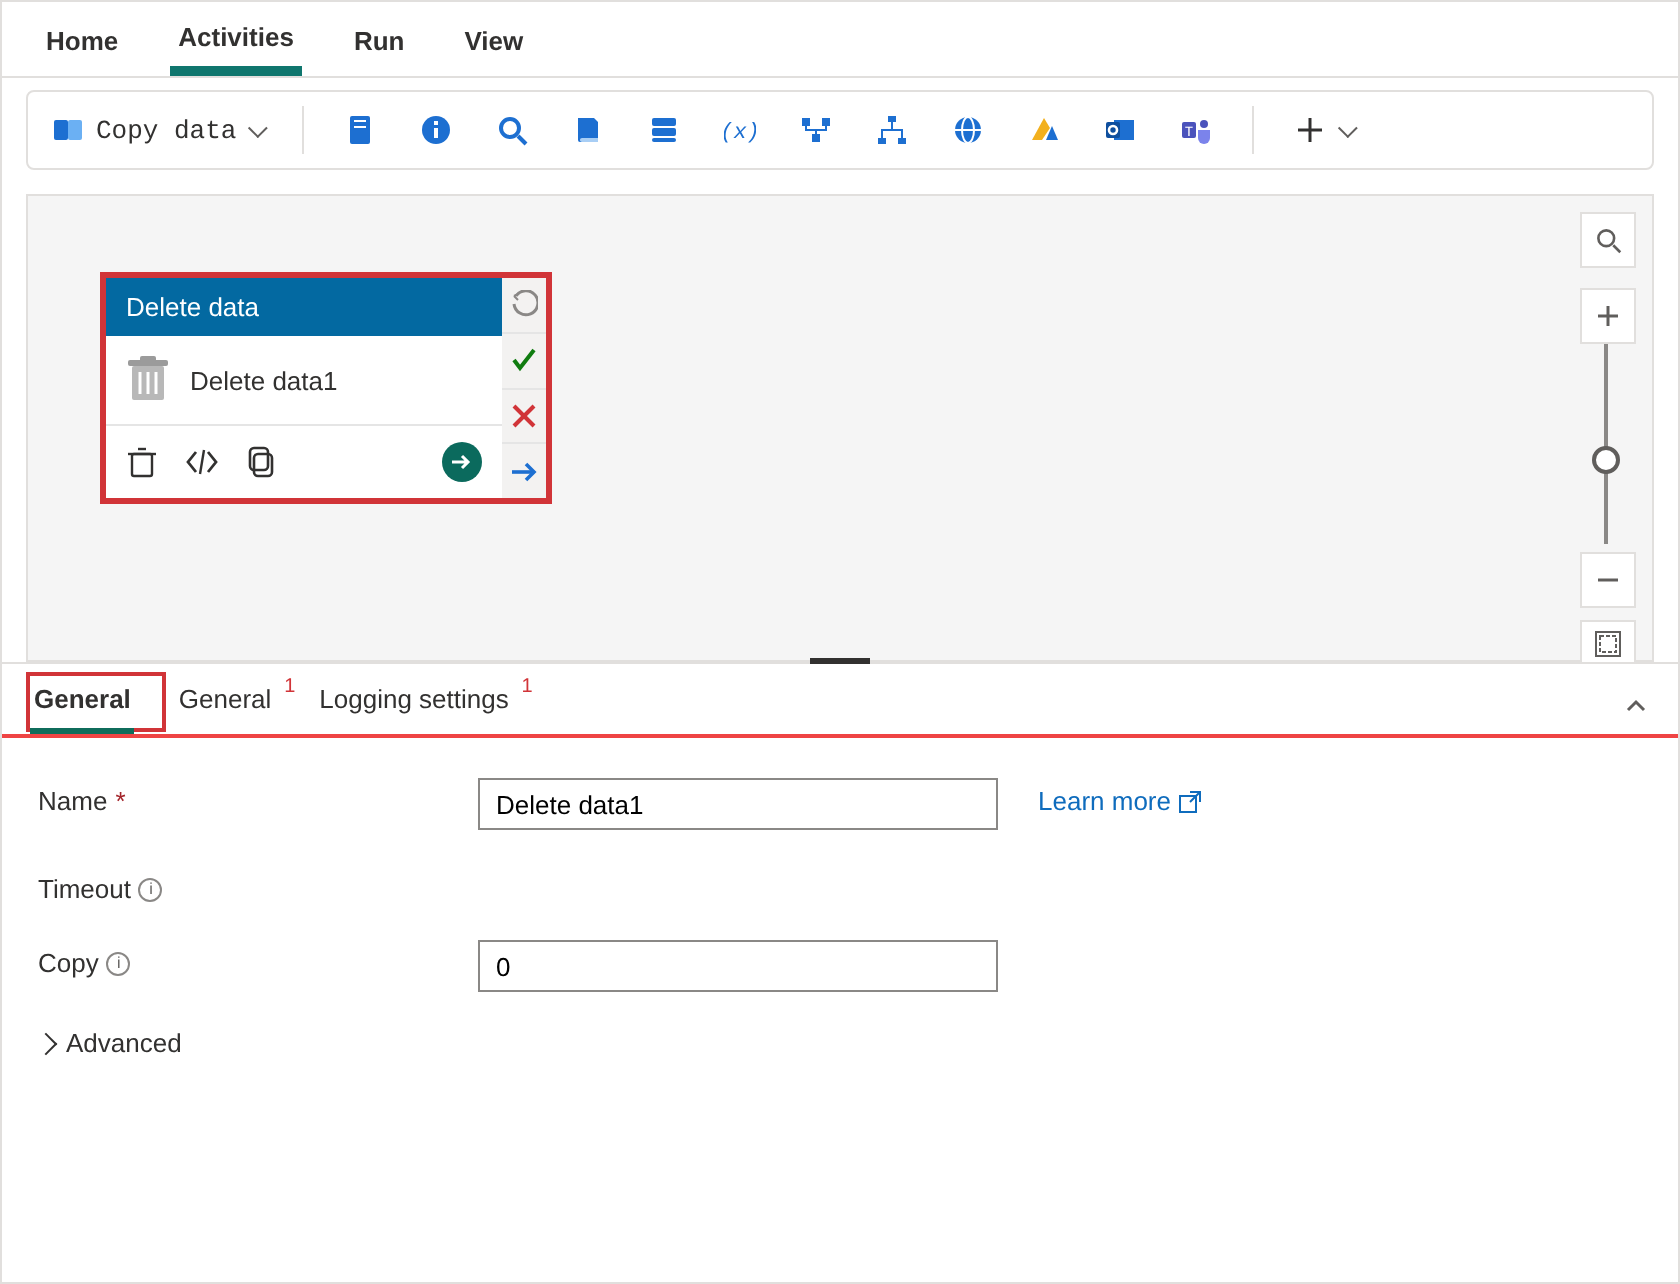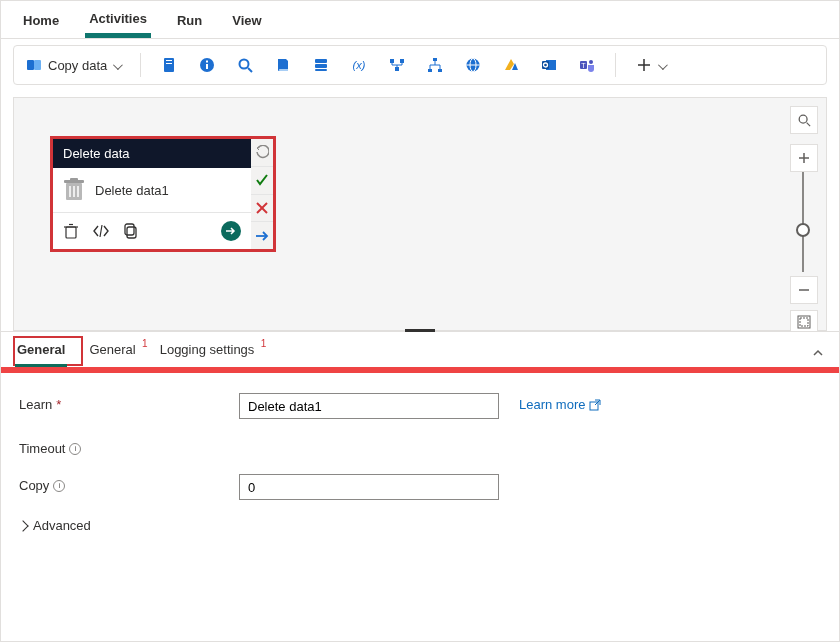--- a/index.html
+++ b/index.html
@@ -33,20 +33,21 @@
   }
   .top-tab.active {
     font-weight: 700;
     border-bottom: 5px solid #0f766e;
     padding-bottom: 7px;
   }
 
   
   .toolbar-wrap {
     padding: 6px 12px;
+    font-family: Liberation Mono, monospace;
   }
   .toolbar {
     border: 1px solid #e1dfdd;
     border-radius: 4px;
     height: 40px;
     display: flex;
     align-items: center;
     padding: 0 8px;
     gap: 14px;
   }
@@ -134,21 +135,21 @@
   .side-cell {
     flex: 1;
     display: flex;
     align-items: center;
     justify-content: center;
     border-bottom: 1px solid #e5e5e5;
     cursor: pointer;
   }
   .side-cell:last-child { border-bottom: none; }
   .node-head {
-    background: #0f172a;
+    background: #0369a1;
     color: #fff;
     padding: 7px 10px;
     font-size: 13px;
   }
   .node-body {
     display: flex;
     align-items: center;
     gap: 10px;
     padding: 10px 10px;
     border-bottom: 1px solid #e5e5e5;
@@ -177,21 +178,21 @@
     background: #fff;
   }
   .props-sep {
     position:absolute; top:-3px; left:50%; width:30px; height:3px; background:#323130; transform:translateX(-50%);
   }
   .prop-tabs {
     display: flex;
     align-items: center;
     gap: 20px;
     padding: 10px 14px 0 14px;
-    border-bottom: 6px solid #ef4444;
+    border-bottom: 2px solid #ef4444;
   }
   .prop-tab {
     padding: 0 2px 10px 2px;
     cursor: pointer;
     position: relative;
   }
   .prop-tab.active {
     font-weight: 600;
     border-bottom: 3px solid #0f6c5b;
     padding-bottom: 7px;
@@ -487,21 +488,21 @@
     <div class="prop-tab"><span>General</span><span class="err">1</span></div>
     <div class="prop-tab"><span>Logging settings</span><span class="err">1</span></div>
     <div class="collapse"><svg width="14" height="14" viewBox="0 0 14 14">
           <path d="M3 9l4-4 4 4" fill="none" stroke="#605e5c" stroke-width="1.5"></path>
         </svg></div>
   </div>
 
   <div class="form">
     <div class="row">
       <div class="lbl">
-          <span>Learn</span>
+          <span>Name</span>
           <span class="req">*</span>
         </div>
       <div class="field"><input type="text" value="Delete data1" style=""></div>
       <div class="learn">
         <span>Learn more</span>
         <svg width="12" height="12" viewBox="0 0 12 12">
             <rect x="1" y="3" width="8" height="8" fill="none" stroke="#0f6cbd"></rect>
             <path d="M6 1h5v5M11 1L6 6" stroke="#0f6cbd" fill="none"></path>
           </svg>
       </div>

